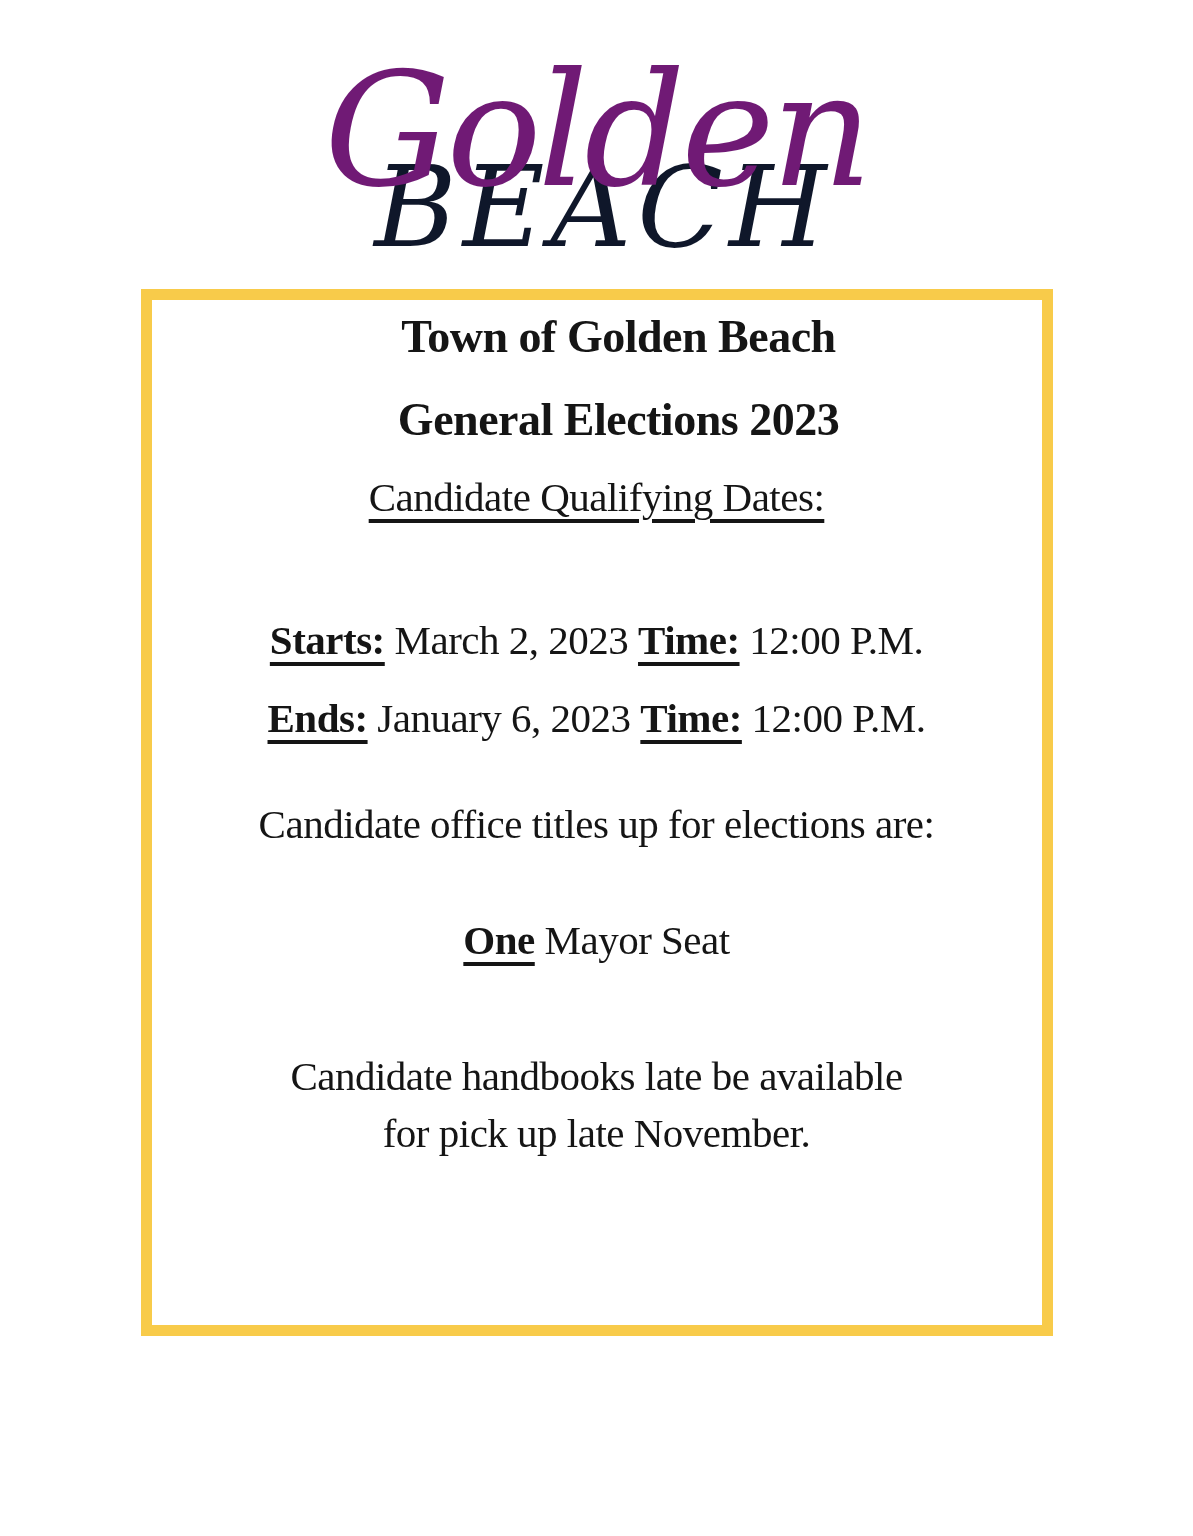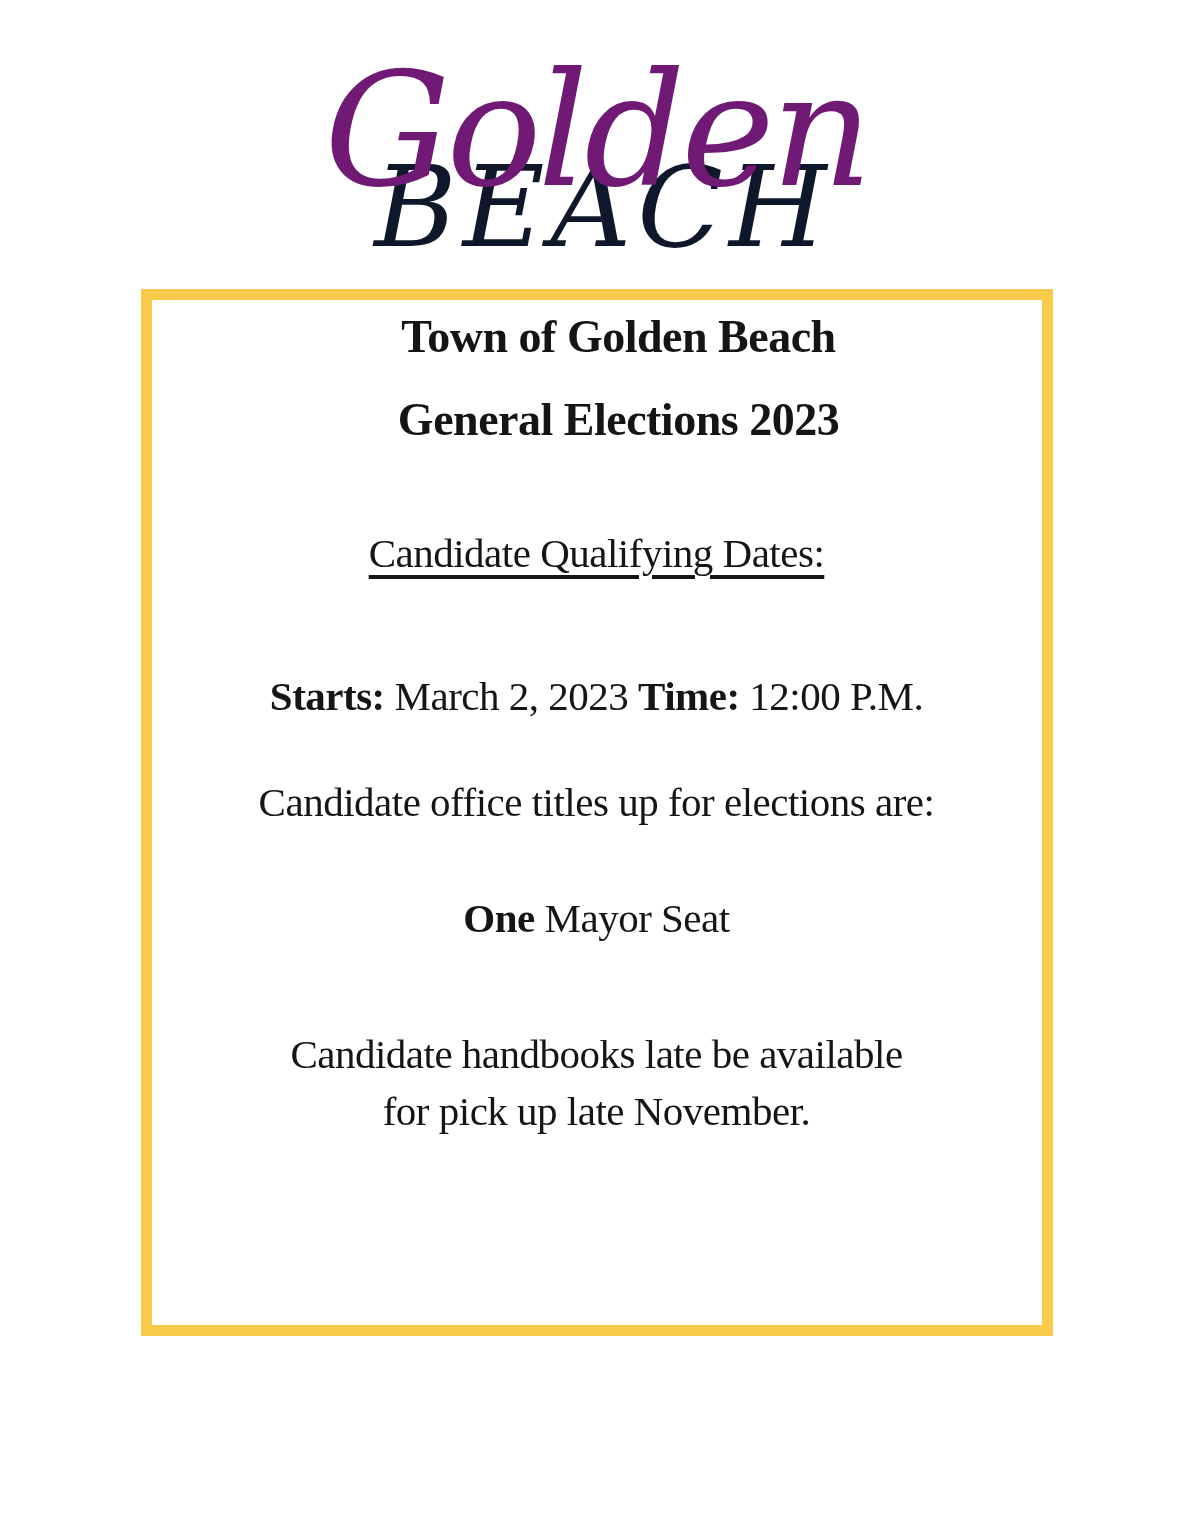--- a/index.html
+++ b/index.html
@@ -67,29 +67,30 @@
     padding-left: 44px;
   }
 
   .u {
     text-decoration: underline;
     text-decoration-thickness: 3.5px;
     text-underline-offset: 8px;
   }
   .bu {
     font-weight: bold;
+    text-decoration: underline;
     text-decoration-thickness: 3.5px;
     text-underline-offset: 8px;
   }
   .pre { white-space: pre-wrap; }
 
   
   .l1  { margin-top: 10px; }
   .l2  { margin-top: 30px; }
-  .l3  { margin-top: 84px; }
+  .l3  { margin-top: 28px; }
   .l4  { margin-top: 96px; }
   .l5  { margin-top: 31px; }
   .l6  { margin-top: 59px; }
   .l7  { margin-top: 69px; }
   .l8  { margin-top: 26px; }
   .l9  { margin-top: 89px; }
   .l10 { margin-top: 10px; }
 </style>
 </head>
 <body>
@@ -104,20 +105,21 @@
   <div class="flyer-box">
 
     <p class="line title-line l1">Town of Golden Beach</p>
 
     <p class="line title-line l2">General Elections 2023</p>
 
     <p class="line l3"><span class="u">Candidate Qualifying Dates:</span></p>
 
     <p class="line l4"><span class="bu pre">Starts:</span><span class="pre"> March 2, 2023 </span><span class="bu pre">Time:</span><span class="pre"> 12:00 P.M.</span></p>
 
+    <p class="line l5"><span class="bu pre">Ends:</span><span class="pre"> January 6, 2023 </span><span class="bu pre">Time:</span><span class="pre"> 12:00 P.M.</span></p>
 
     <p class="line l6">Candidate office titles up for elections are:</p>
 
     <p class="line l7"><span class="bu pre">One</span><span class="pre"> Mayor Seat</span></p>
 
 
     <p class="line l9">Candidate handbooks late be available</p>
 
     <p class="line l10">for pick up late November.</p>
 

